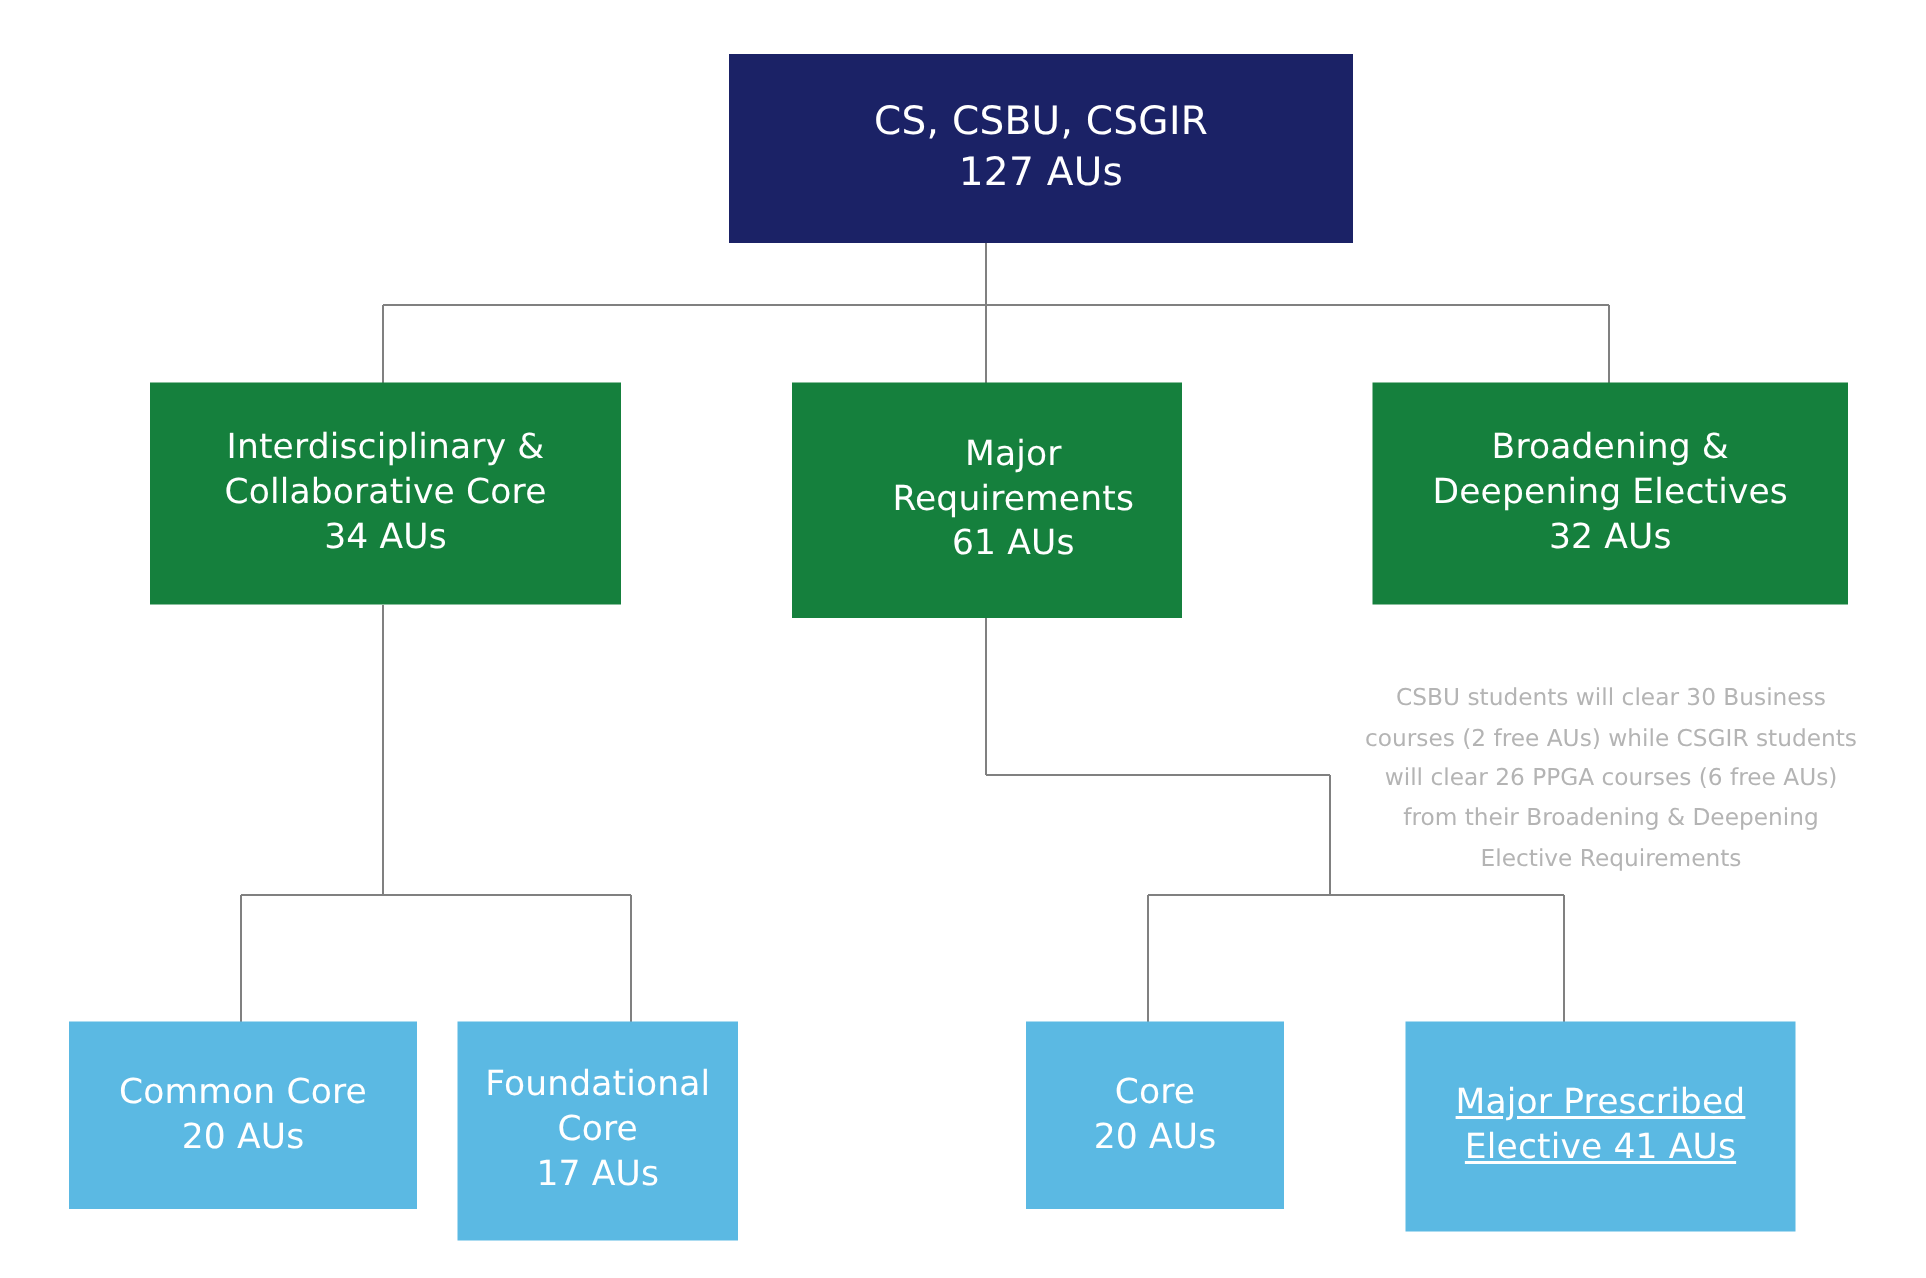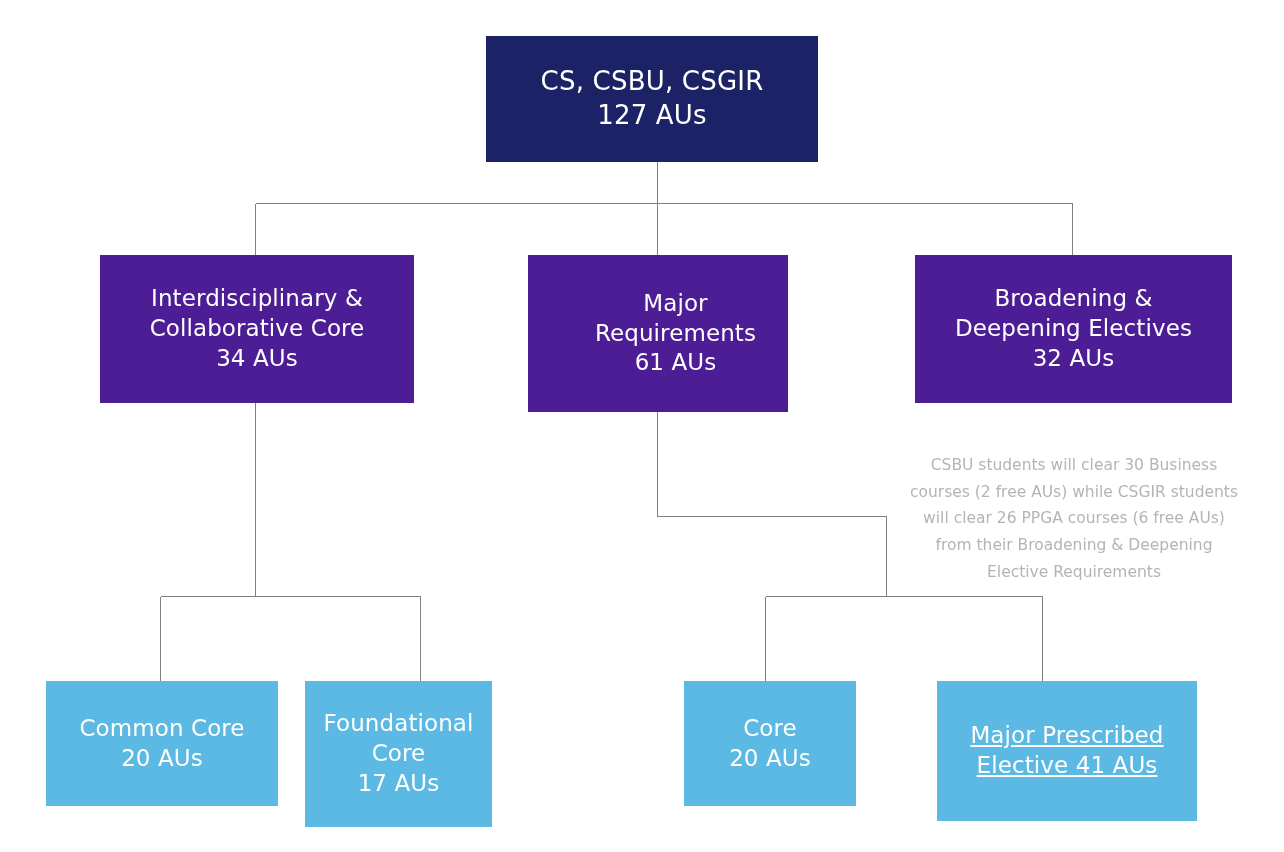--- a/index.html
+++ b/index.html
@@ -28,21 +28,21 @@
     line-height: 1.30;
     white-space: pre-line;
     z-index: 3;
   }
   .node-root {
     background: #1b2266;
     font-size: 26px;
     letter-spacing: 0.2px;
   }
   .node-l2 {
-    background: #4c1d95;
+    background: #15803d;
     font-size: 23px;
     letter-spacing: 0.1px;
   }
   .node-l3 {
     background: #5bb9e3;
     font-size: 23px;
     letter-spacing: 0.1px;
   }
   .note {
     position: absolute;
@@ -84,21 +84,21 @@
 
       <path d="M 657.5 403 L 657.5 516.5"></path>
       <path d="M 657.5 516.5 L 886.5 516.5"></path>
       <path d="M 886.5 516.5 L 886.5 596.5"></path>
       <path d="M 765.5 596.5 L 1042.5 596.5"></path>
       <path d="M 765.5 596.5 L 765.5 681"></path>
       <path d="M 1042.5 596.5 L 1042.5 681"></path>
     </g>
   </svg>
 
-  <div class="node node-root" style="left:486px; top:36px; width:332px; height:126px;">CS, CSBU, CSGIR
+  <div class="node node-root" style="left:486px; top:36px; width:416px; height:126px;">CS, CSBU, CSGIR
 127 AUs</div>
 
   <div class="node node-l2" style="left:100px; top:255px; width:314px; height:148px;">Interdisciplinary &amp;
 Collaborative Core
 34 AUs</div>
 
   <div class="node node-l2" style="left:528px; top:255px; width:260px; height:157px;padding-left:35px;">Major
 Requirements
 61 AUs</div>
 

